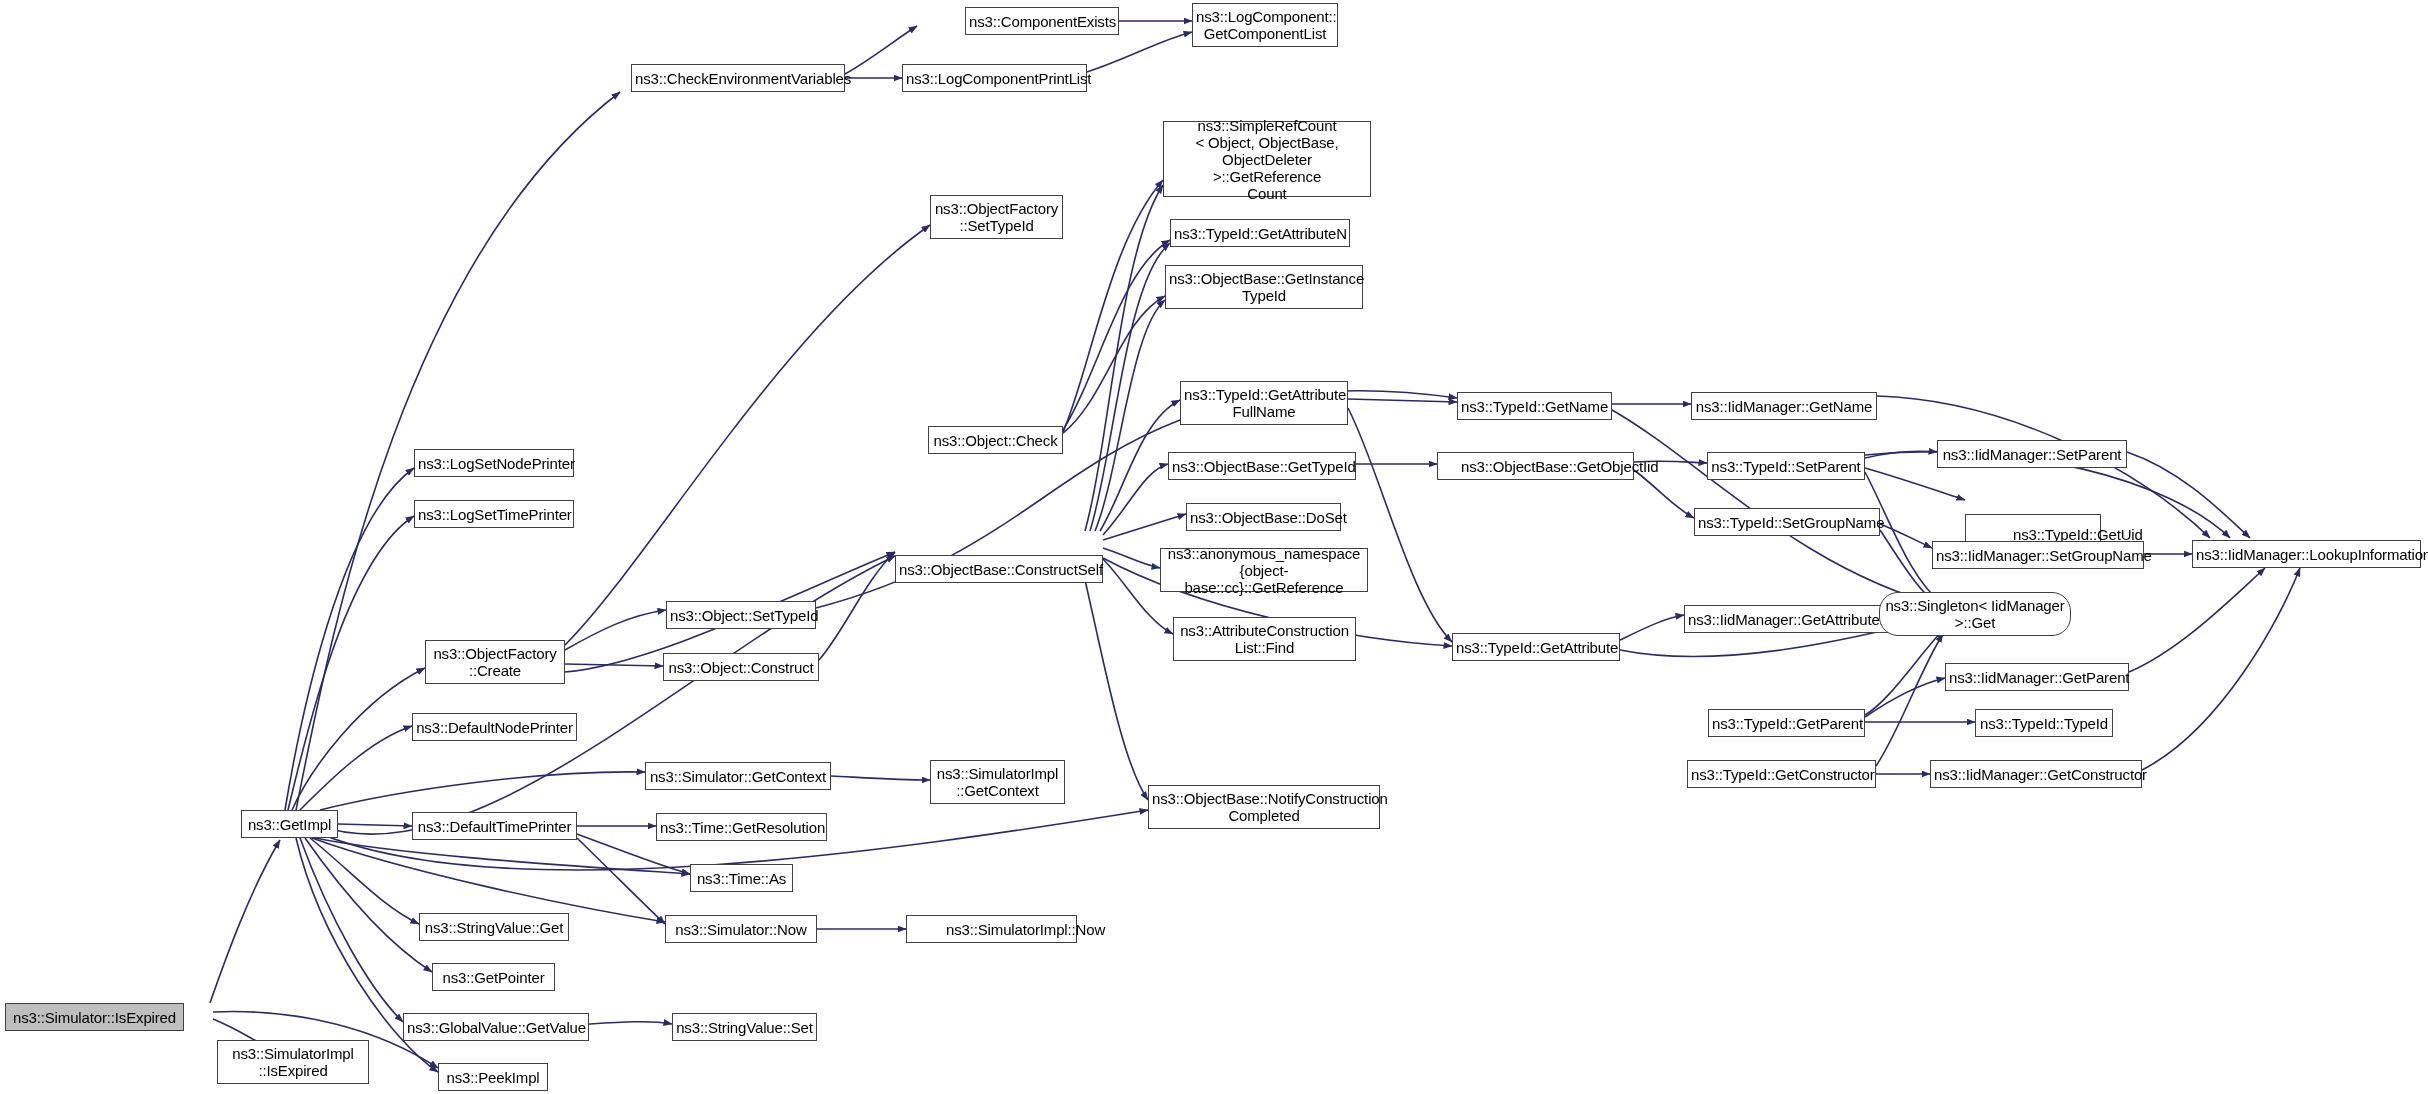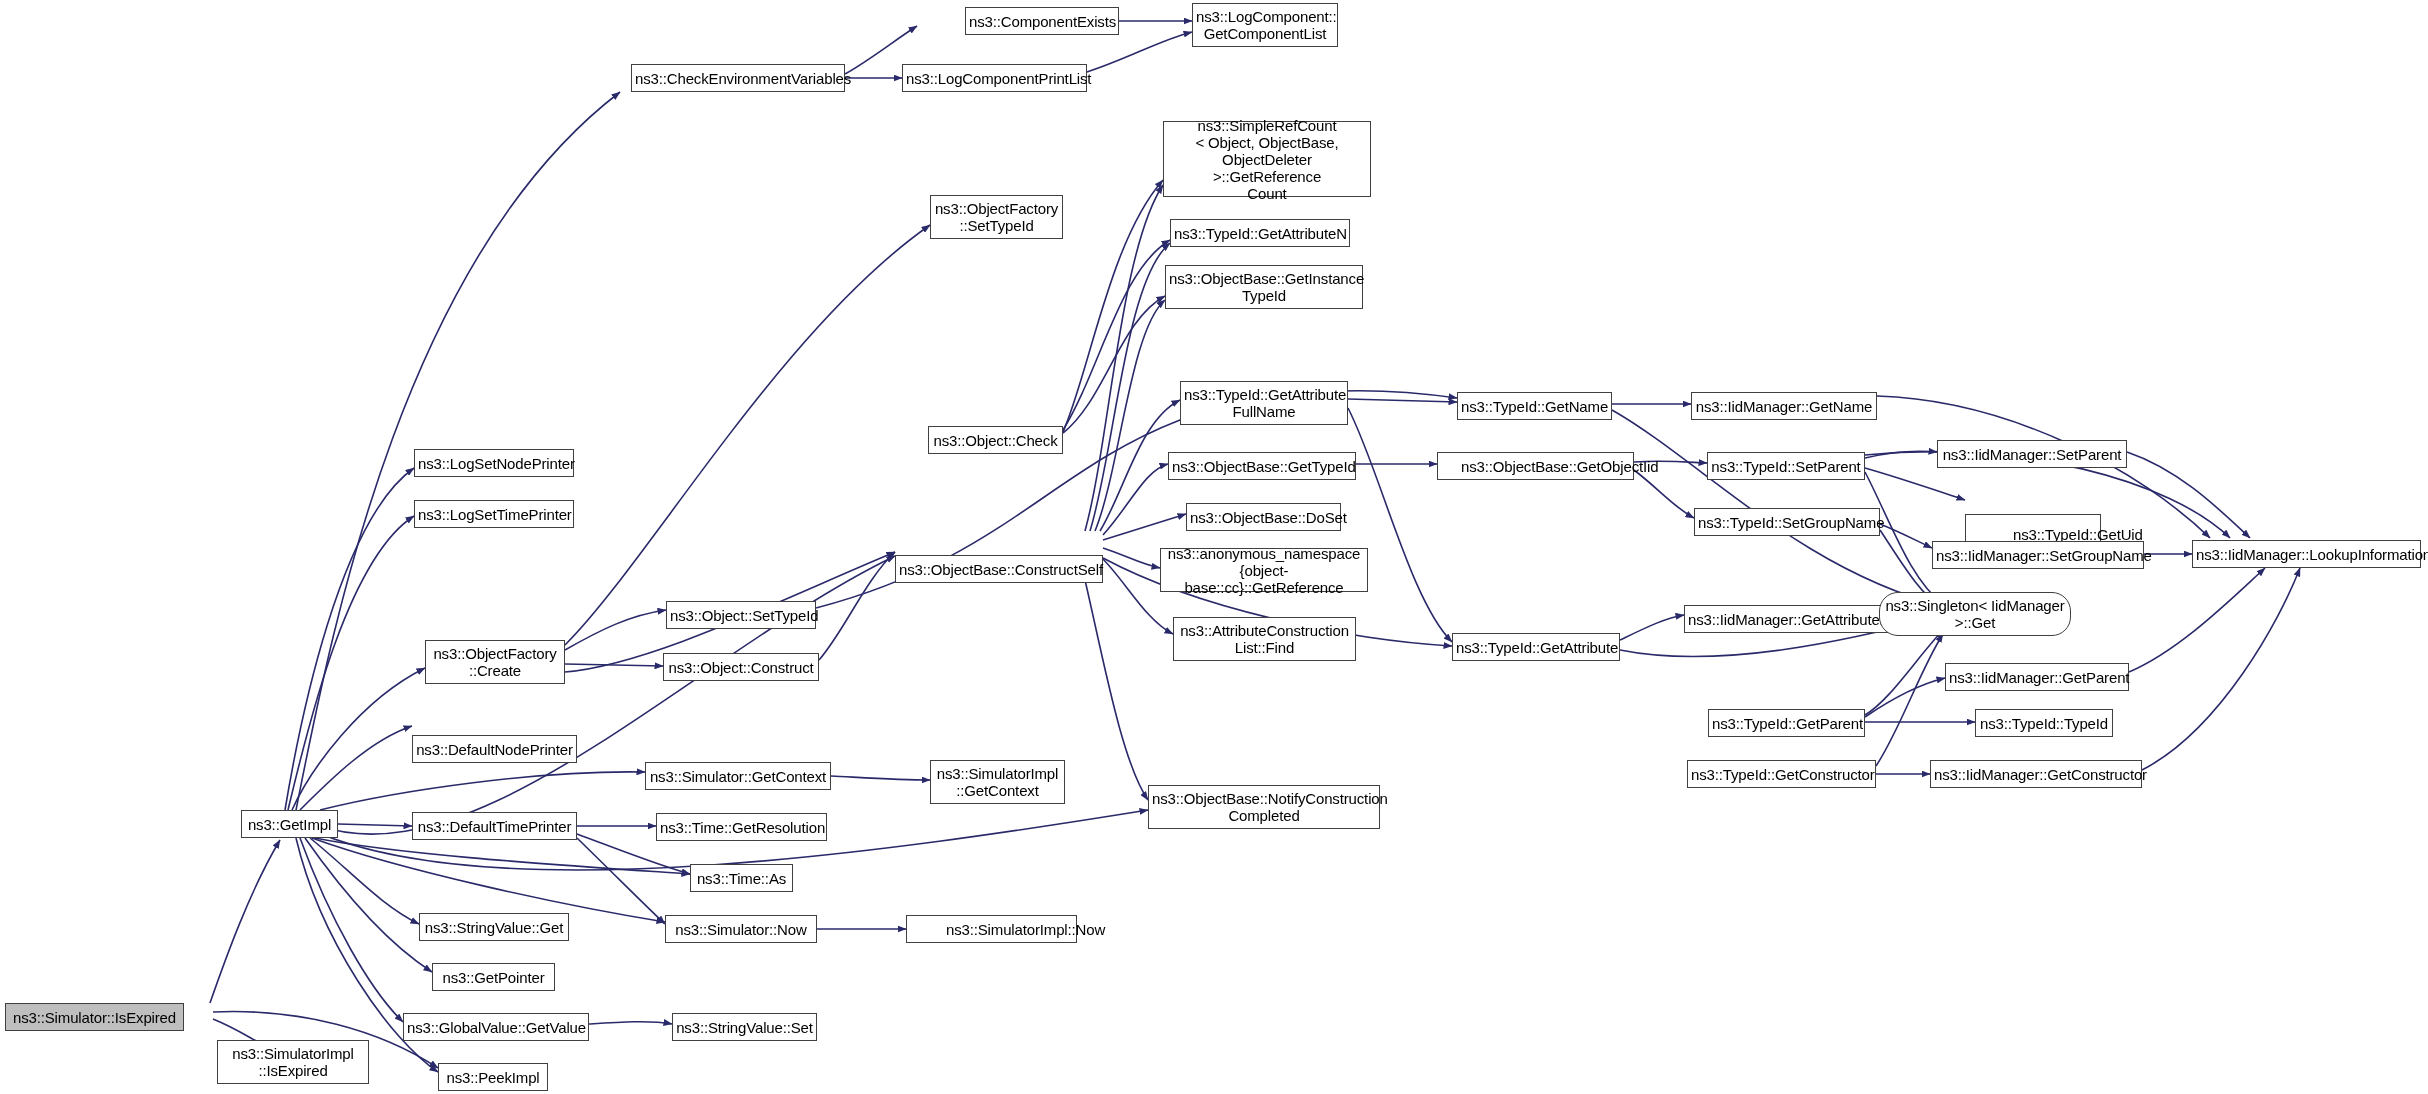--- a/index.html
+++ b/index.html
@@ -140,21 +140,21 @@
   </svg>
   <div id="nodes-group">
       <div class="node root" style="left: 5px; top: 1003px; width: 179px; height: 28px;"><span class="label">ns3::Simulator::IsExpired</span></div>
       <div class="node" style="left: 217px; top: 1040px; width: 152px; height: 44px;"><span class="label">ns3::SimulatorImpl
 ::IsExpired</span></div>
       <div class="node" style="left: 241px; top: 810px; width: 97px; height: 28px;"><span class="label">ns3::GetImpl</span></div>
       <div class="node" style="left: 414px; top: 449px; width: 160px; height: 28px;"><span class="label">ns3::LogSetNodePrinter</span></div>
       <div class="node" style="left: 414px; top: 500px; width: 160px; height: 28px;"><span class="label">ns3::LogSetTimePrinter</span></div>
       <div class="node" style="left: 425px; top: 640px; width: 140px; height: 44px;"><span class="label">ns3::ObjectFactory
 ::Create</span></div>
-      <div class="node" style="left: 412px; top: 713px; width: 165px; height: 28px; margin-top: 22px;"><span class="label">ns3::DefaultNodePrinter</span></div>
+      <div class="node" style="left: 412px; top: 713px; width: 165px; height: 28px;"><span class="label">ns3::DefaultNodePrinter</span></div>
       <div class="node" style="left: 412px; top: 812px; width: 165px; height: 28px;"><span class="label">ns3::DefaultTimePrinter</span></div>
       <div class="node" style="left: 419px; top: 913px; width: 150px; height: 28px;"><span class="label">ns3::StringValue::Get</span></div>
       <div class="node" style="left: 432px; top: 963px; width: 123px; height: 28px;"><span class="label">ns3::GetPointer</span></div>
       <div class="node" style="left: 403px; top: 1013px; width: 186px; height: 28px;"><span class="label">ns3::GlobalValue::GetValue</span></div>
       <div class="node" style="left: 438px; top: 1063px; width: 110px; height: 28px;"><span class="label">ns3::PeekImpl</span></div>
       <div class="node" style="left: 631px; top: 64px; width: 214px; height: 28px;"><span class="label">ns3::CheckEnvironmentVariables</span></div>
       <div class="node" style="left: 917px; top: 7px; width: 154px; height: 28px; margin-left: 48px;"><span class="label">ns3::ComponentExists</span></div>
       <div class="node" style="left: 902px; top: 64px; width: 185px; height: 28px;"><span class="label">ns3::LogComponentPrintList</span></div>
       <div class="node" style="left: 1192px; top: 3px; width: 146px; height: 44px;"><span class="label">ns3::LogComponent::
 GetComponentList</span></div>

